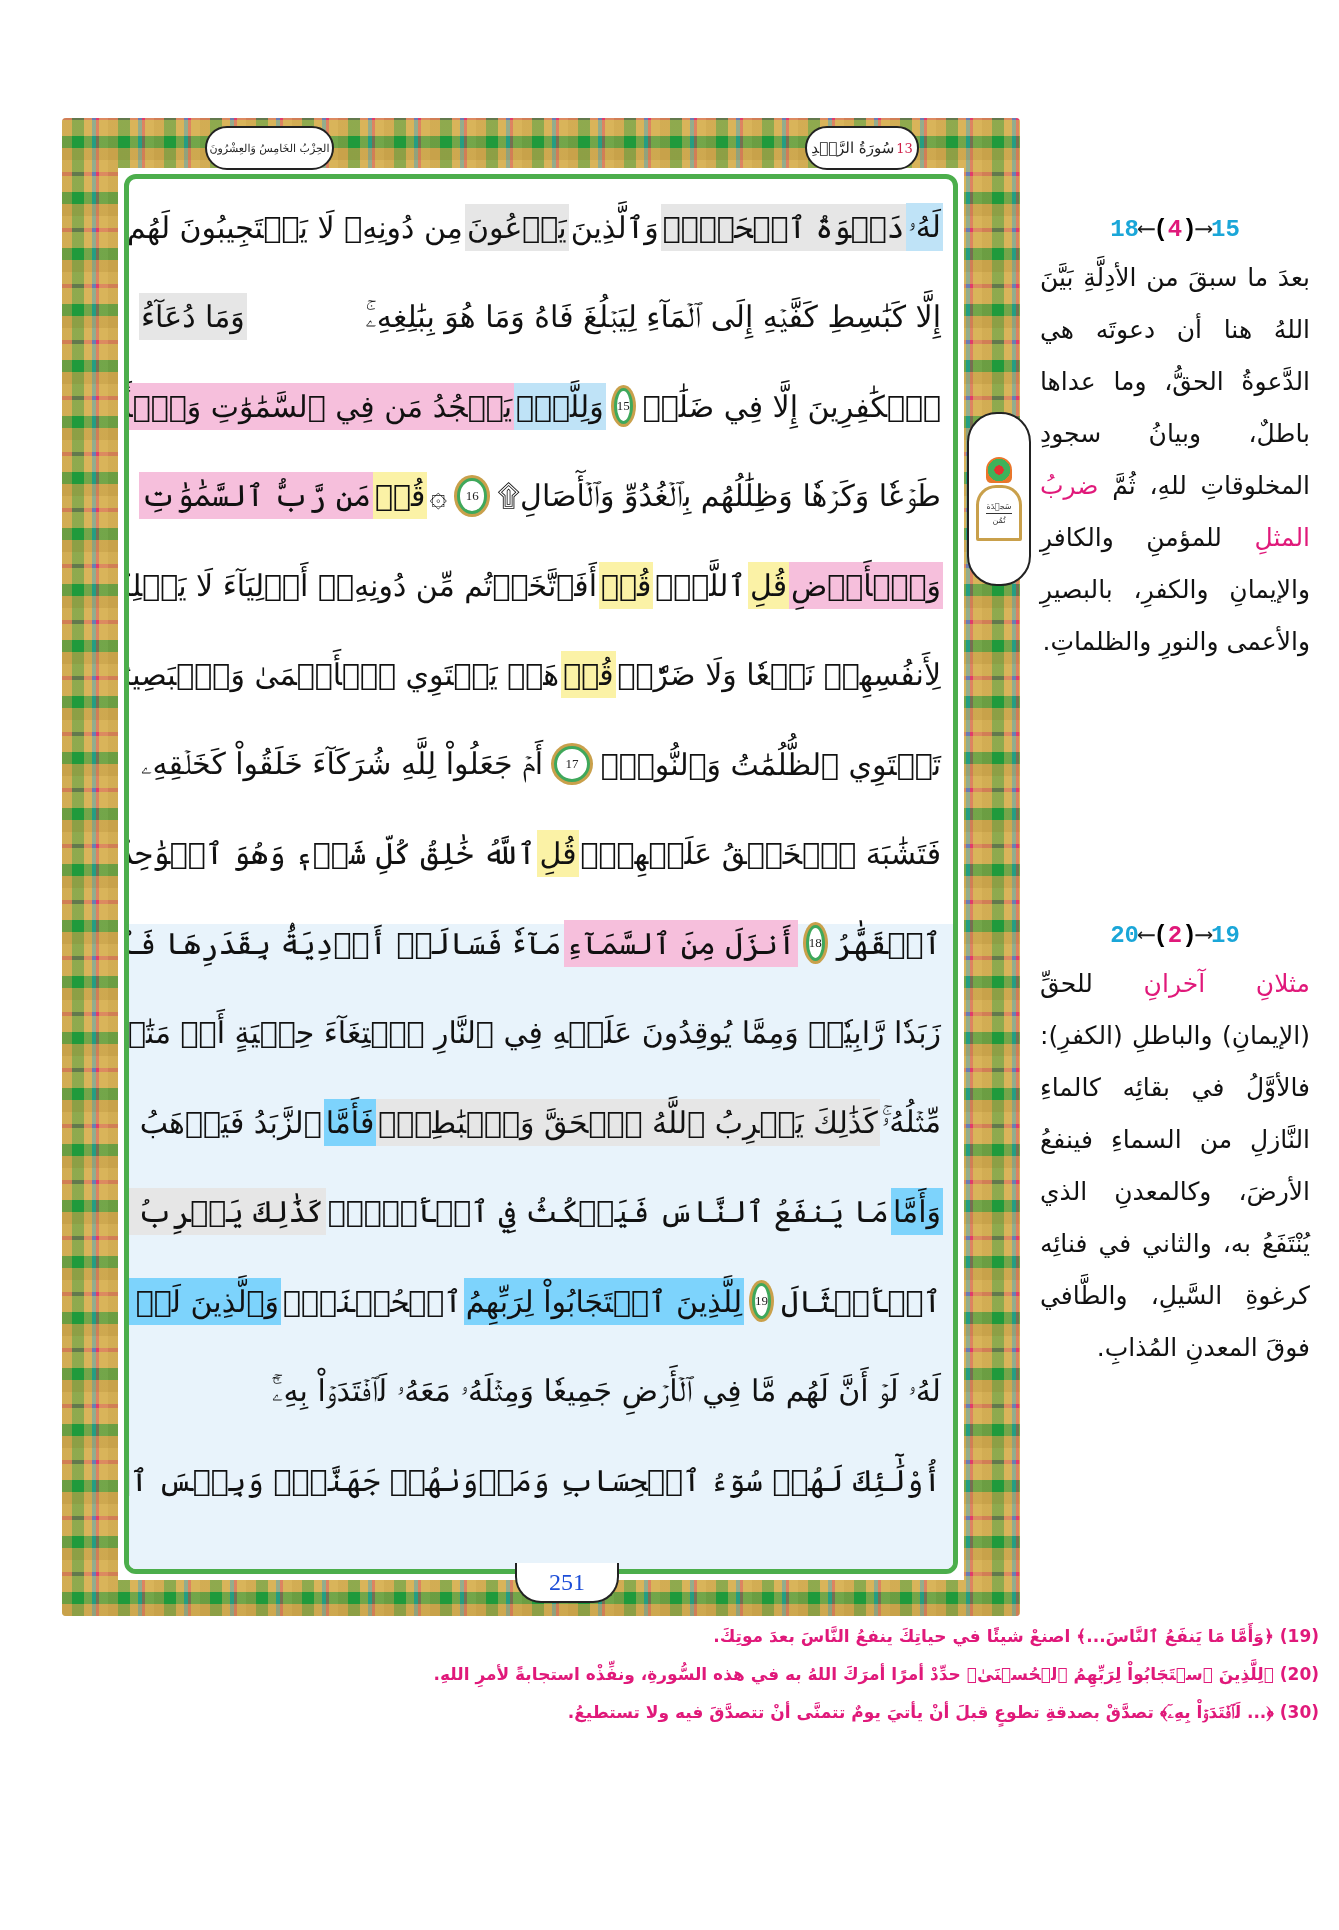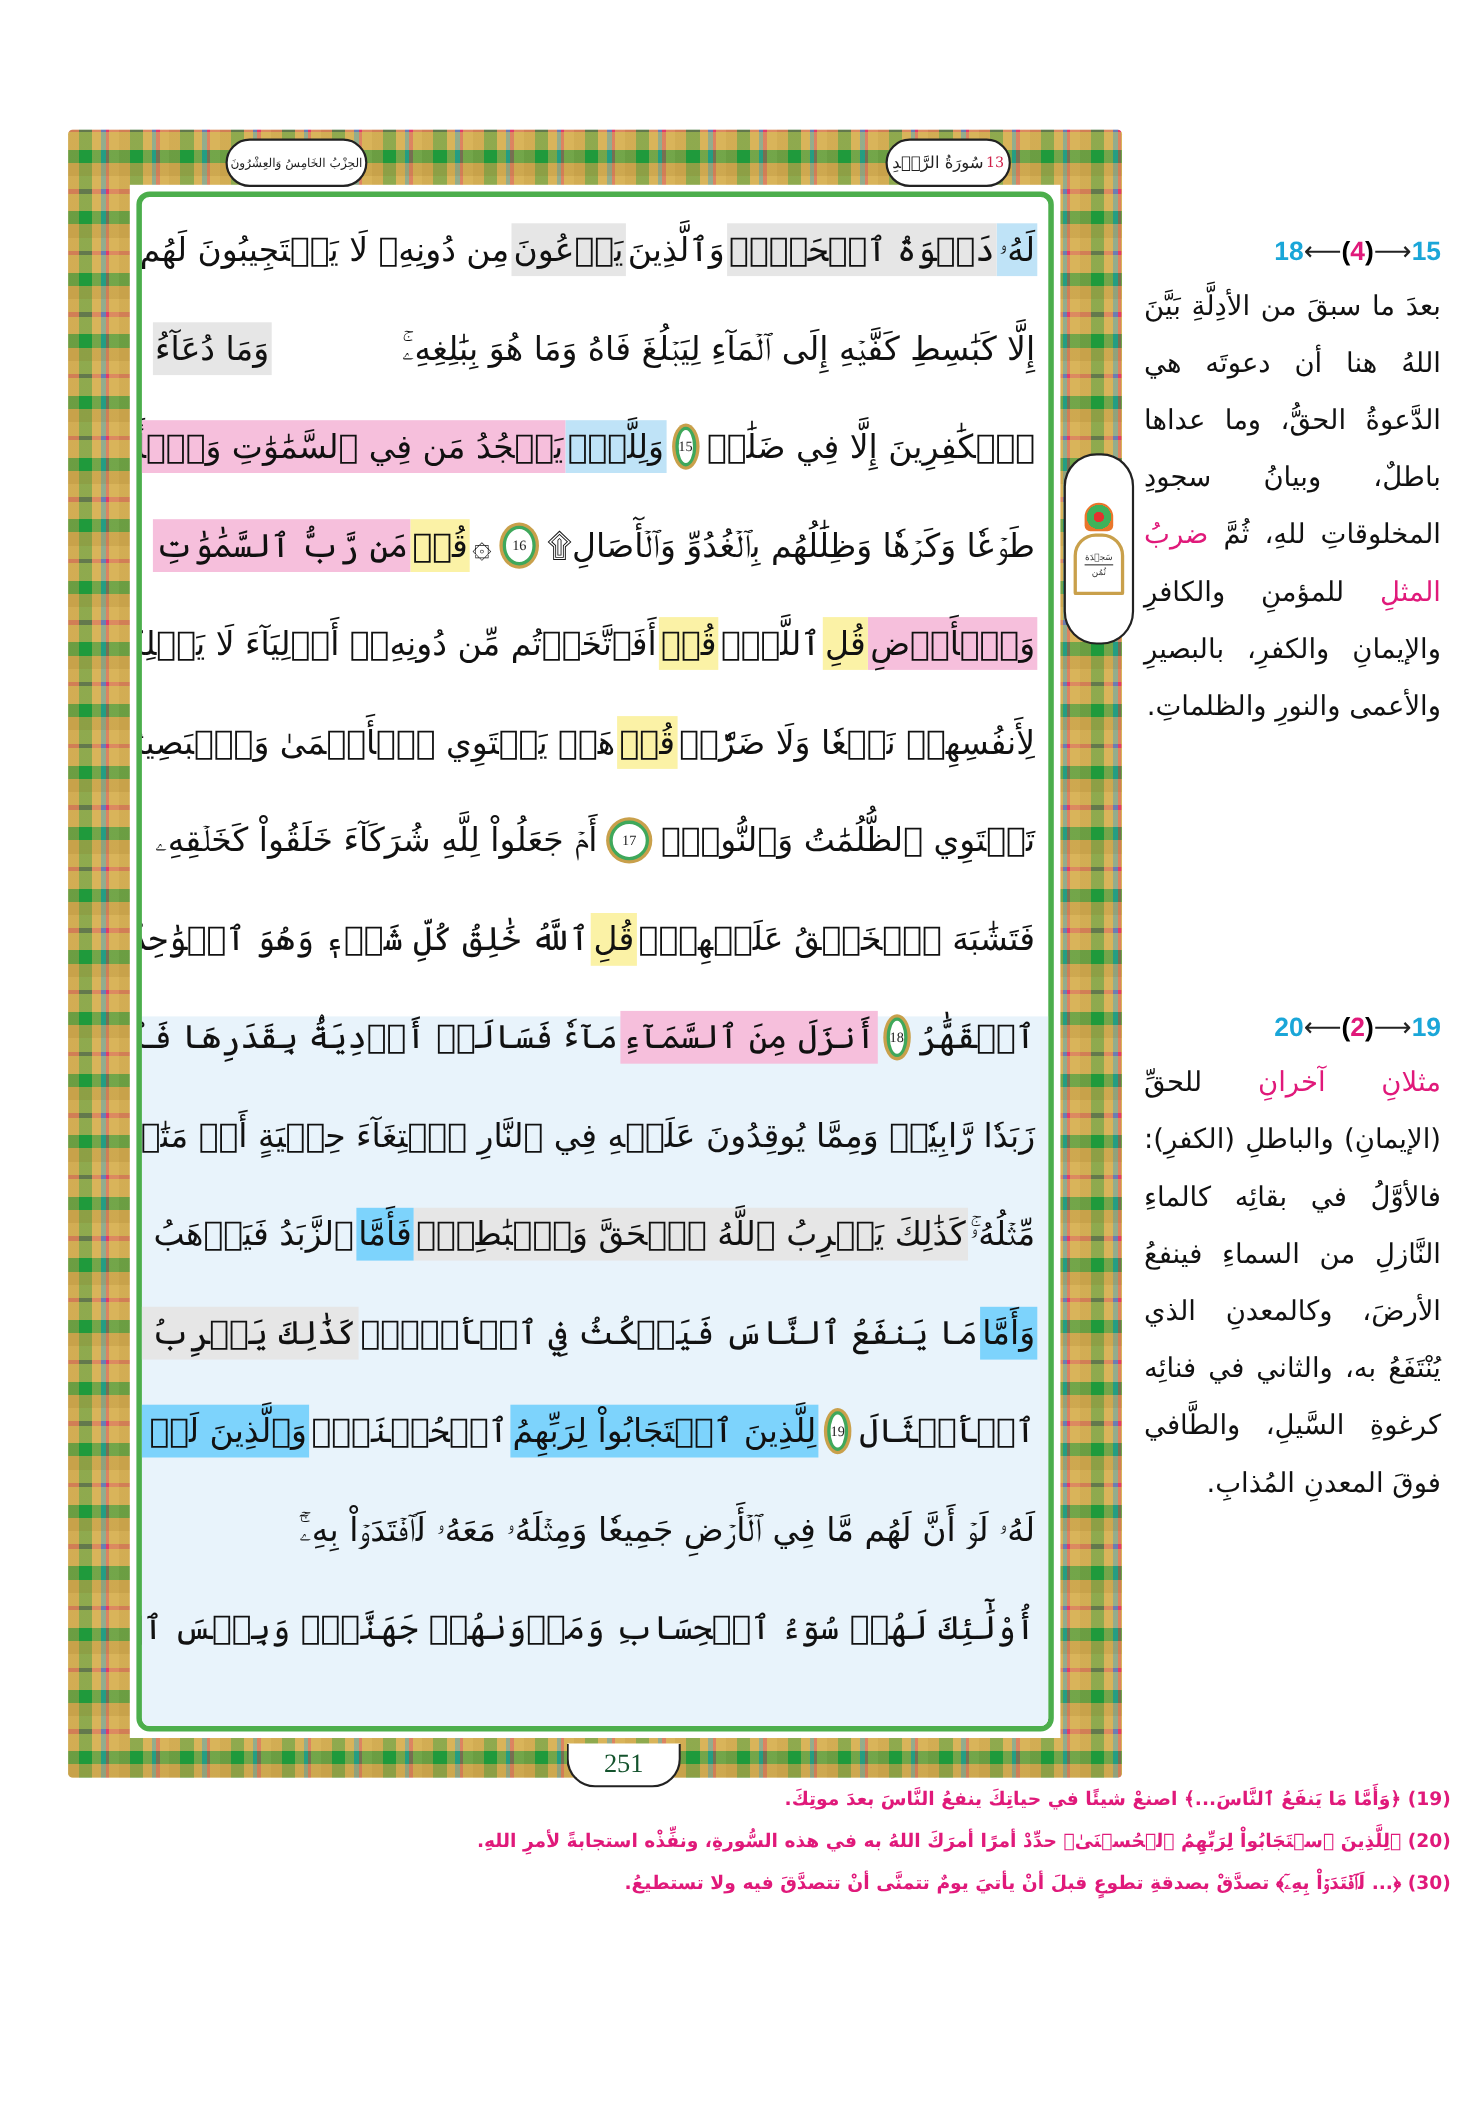--- a/index.html
+++ b/index.html
@@ -11,36 +11,36 @@
   .frame::before{content:"";position:absolute;inset:0;
     background:repeating-linear-gradient(0deg,rgba(200,162,74,.65) 0 12px,rgba(31,154,60,.55) 12px 24px,rgba(217,180,90,.6) 24px 40px,rgba(226,59,107,.35) 40px 44px,rgba(217,180,90,.6) 44px 56px);
     border-radius:4px;}
   .frame-inner-white{position:absolute;left:118px;top:168px;width:846px;height:1412px;background:#fff;}
   .text-panel{position:absolute;left:124px;top:174px;width:834px;height:1400px;border:5px solid #4cae4c;border-radius:12px;background:#ffffff;box-sizing:border-box;overflow:hidden;}
   .text-panel .lower-bg{position:absolute;left:0;right:0;top:745px;bottom:0;background:#e8f3fb;}
   .header-oval{position:absolute;top:126px;height:40px;background:#fff;border:2px solid #222;border-radius:22px;display:flex;align-items:center;justify-content:center;font-family:"DejaVu Serif",serif;color:#222;}
   .surah-oval{left:805px;width:110px;font-size:15px;}
   .surah-oval .num{color:#d0204a;font-size:13px;margin-left:2px;}
   .hizb-oval{left:165px;width:125px;font-size:11px;margin-left:40px;}
-  .page-num{position:absolute;left:515px;top:1563px;width:100px;height:38px;background:#fff;border:2px solid #222;border-top:none;border-radius:0 0 26px 26px;display:flex;align-items:center;justify-content:center;font-family:"Liberation Serif",serif;font-size:24px;color:#14532d;margin-top:22px;}
+  .page-num{position:absolute;left:515px;top:1563px;width:100px;height:38px;background:#fff;border:2px solid #222;border-top:none;border-radius:0 0 26px 26px;display:flex;align-items:center;justify-content:center;font-family:"Liberation Serif",serif;font-size:24px;color:#1d4ed8;}
   .sajda-marker{position:absolute;left:967px;top:412px;width:60px;height:170px;background:#fff;border:2px solid #222;border-radius:30px;display:flex;flex-direction:column;align-items:center;justify-content:center;}
   .sajda-marker .flower{width:26px;height:26px;background:radial-gradient(circle,#e2332f 0 25%,#3fb25a 26% 60%,#e9762b 61%);border-radius:50% 50% 20% 20%;}
   .sajda-marker .arch{margin-top:2px;width:40px;height:50px;border:3px solid #c9a04b;border-radius:20px 20px 2px 2px;background:#fff;display:flex;flex-direction:column;align-items:center;justify-content:center;font-size:8px;color:#333;}
   .sajda-marker .arch hr{width:26px;border:0;border-top:1px solid #333;margin:2px 0;}
   .quran-lines{position:absolute;left:0;right:0;top:0;bottom:0;direction:rtl;}
   .qline{position:absolute;left:10px;right:10px;height:84px;display:flex;align-items:center;justify-content:space-between;direction:rtl;font-family:"DejaVu Serif",serif;font-size:30px;color:#111;white-space:nowrap;}
   .seg{padding:6px 2px;}
   .hl-blue{background:#bfe3f7;}
   .hl-gray{background:#e6e6e6;}
   .hl-pink{background:#f6bfdc;}
   .hl-yellow{background:#fbf2a6;}
   .hl-green{background:#7dd3fc;}
   .ayah-mark{display:inline-flex;align-items:center;justify-content:center;width:30px;height:30px;border-radius:50%;border:3px solid #3fa85b;background:#fff;box-shadow:0 0 0 3px #c9a04b;font-family:"Liberation Serif",serif;font-size:13px;color:#222;margin:0 8px;}
   .side{position:absolute;left:1040px;width:270px;direction:rtl;text-align:justify;font-family:"DejaVu Sans",sans-serif;color:#111;}
-  .side-range{position:absolute;left:1040px;width:270px;text-align:right;font-family:Liberation Sans, sans-serif;font-weight:bold;font-size:24px;direction:ltr;}
+  .side-range{position:absolute;left:1040px;width:270px;text-align:center;font-family:Liberation Mono, monospace;font-weight:bold;font-size:24px;direction:ltr;}
   .side-range .cyan{color:#1aa6d8;}
   .side-range .pink{color:#e0197a;}
   .side-range .arrow{color:#222;font-weight:normal;}
   .side p{margin:0;font-size:25px;line-height:52px;}
   .side .pink{color:#e0197a;}
   .footnotes{position:absolute;left:150px;right:20px;top:1622px;direction:rtl;font-family:"DejaVu Sans",sans-serif;font-weight:bold;font-size:17px;}
   .fn{margin:0 0 10px 0;line-height:28px;}
   .fn-cyan{color:#1aa6d8;}
   .fn-pink{color:#e0197a;}
 </style>

